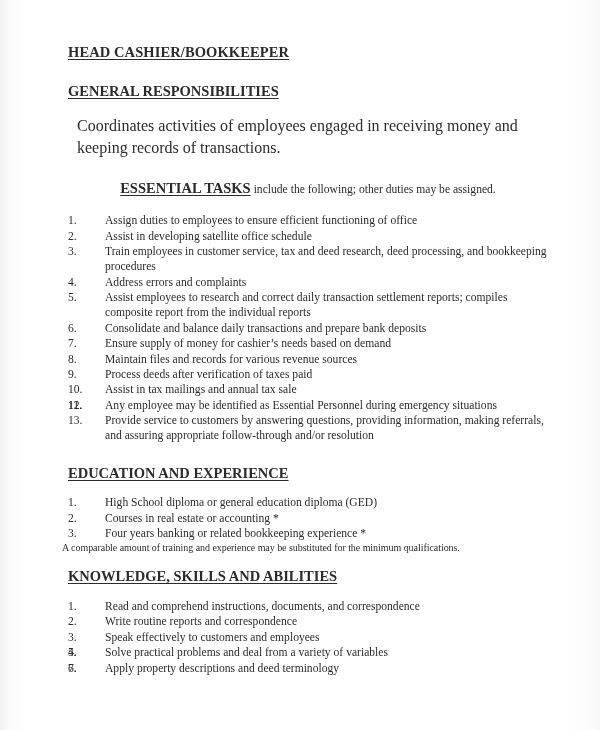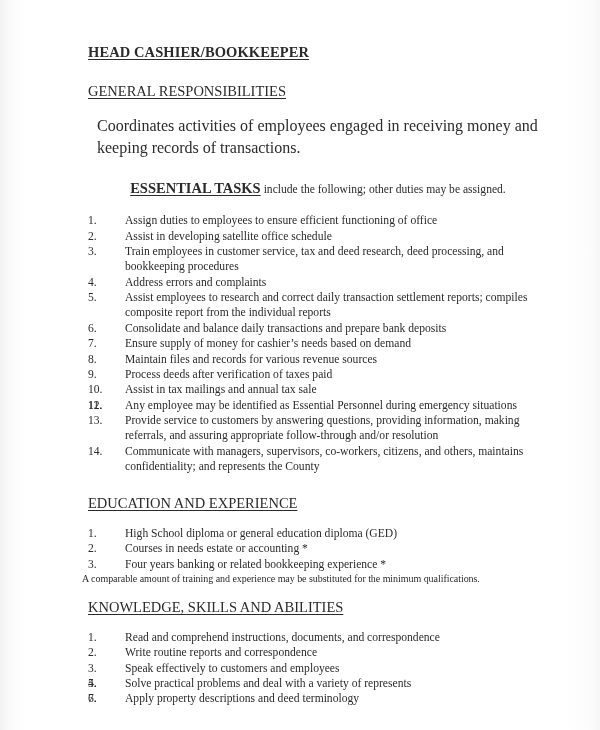--- a/index.html
+++ b/index.html
@@ -14,38 +14,38 @@
     color: #2b2b2b;
     overflow: hidden;
   }
   .page {
     position: relative;
     width: 600px;
     height: 730px;
     background:
       linear-gradient(to right, #f2f2f2 0px, #fbfbfb 10px, #ffffff 26px, #ffffff 560px, #fcfcfc 590px, #f6f6f6 600px);
     box-sizing: border-box;
-    padding: 44px 52px 0 88px;
+    padding: 44px 52px 0 68px;
   }
   .doc-title {
     font-size: 14.5px;
     font-weight: bold;
     letter-spacing: .1px;
     margin: 0 0 22px 0;
     line-height: 1.15;
   }
   .doc-title span.u,
   .section-heading span.u,
   .inline-heading {
     text-decoration: underline;
     text-underline-offset: 2px;
   }
   .section-heading {
     font-size: 14.5px;
-    font-weight: normal;
+    font-weight: bold;
     margin: 0 0 16px 0;
     line-height: 1.15;
   }
   .section-heading.tight {
     margin-bottom: 14px;
   }
   .body-par {
     font-size: 16px;
     line-height: 1.33;
     margin: 0 0 22px 9px;
@@ -121,47 +121,46 @@
     <li><span class="num">4.</span><span>Address errors and complaints</span></li>
     <li><span class="num">5.</span><span>Assist employees to research and correct daily transaction settlement reports; compiles composite report from the individual reports</span></li>
     <li><span class="num">6.</span><span>Consolidate and balance daily transactions and prepare bank deposits</span></li>
     <li><span class="num">7.</span><span>Ensure supply of money for cashier’s needs based on demand</span></li>
     <li><span class="num">8.</span><span>Maintain files and records for various revenue sources</span></li>
     <li><span class="num">9.</span><span>Process deeds after verification of taxes paid</span></li>
     <li><span class="num">10.</span><span>Assist in tax mailings and annual tax sale</span></li>
     <li><span class="num">11.</span></li>
     <li><span class="num">12.</span><span>Any employee may be identified as Essential Personnel during emergency situations</span></li>
     <li><span class="num">13.</span><span>Provide service to customers by answering questions, providing information, making referrals, and assuring appropriate follow-through and/or resolution</span></li>
-    <li><span class="num">14.</span><span>Communicate with managers, supervisors, co-workers, citizens, and others, maintains confidentiality; and represents the County</span></li>
   </ol>
 
   <div class="gap-after-list"></div>
 
   <h2 class="section-heading tight">
     <span class="u">EDUCATION AND EXPERIENCE</span>
   </h2>
 
   <ol class="numlist">
     <li><span class="num">1.</span><span>High School diploma or general education diploma (GED)</span></li>
-    <li><span class="num">2.</span><span>Courses in needs estate or accounting *</span></li>
+    <li><span class="num">2.</span><span>Courses in real estate or accounting *</span></li>
     <li><span class="num">3.</span><span>Four years banking or related bookkeeping experience *</span></li>
   </ol>
 
   <p class="footnote">A comparable amount of training and experience may be substituted for the minimum qualifications.</p>
 
   <div class="gap-small"></div>
 
   <h2 class="section-heading tight">
     <span class="u">KNOWLEDGE, SKILLS AND ABILITIES</span>
   </h2>
 
   <ol class="numlist">
     <li><span class="num">1.</span><span>Read and comprehend instructions, documents, and correspondence</span></li>
     <li><span class="num">2.</span><span>Write routine reports and correspondence</span></li>
     <li><span class="num">3.</span><span>Speak effectively to customers and employees</span></li>
     <li><span class="num">4.</span></li>
-    <li><span class="num">5.</span><span>Solve practical problems and deal with a variety of represents</span></li>
+    <li><span class="num">5.</span><span>Solve practical problems and deal from a variety of variables</span></li>
     <li><span class="num">6.</span></li>
     <li><span class="num">7.</span><span>Apply property descriptions and deed terminology</span></li>
 
   </ol>
 
 </div>
 
 </body></html>

